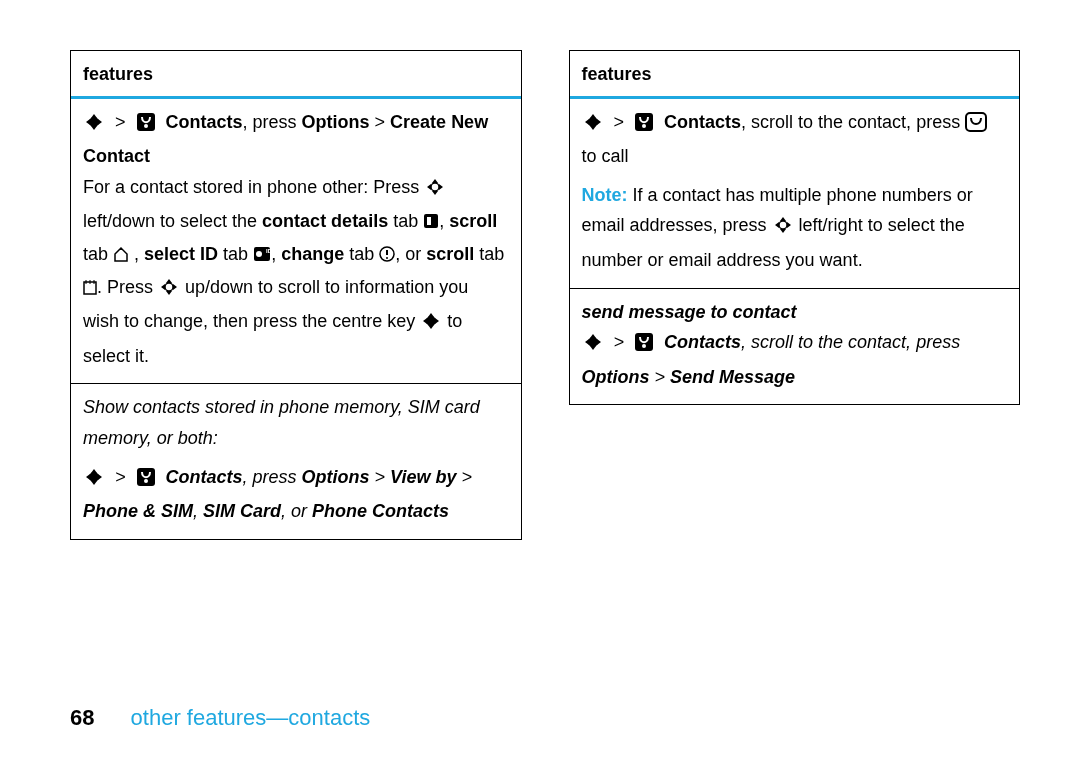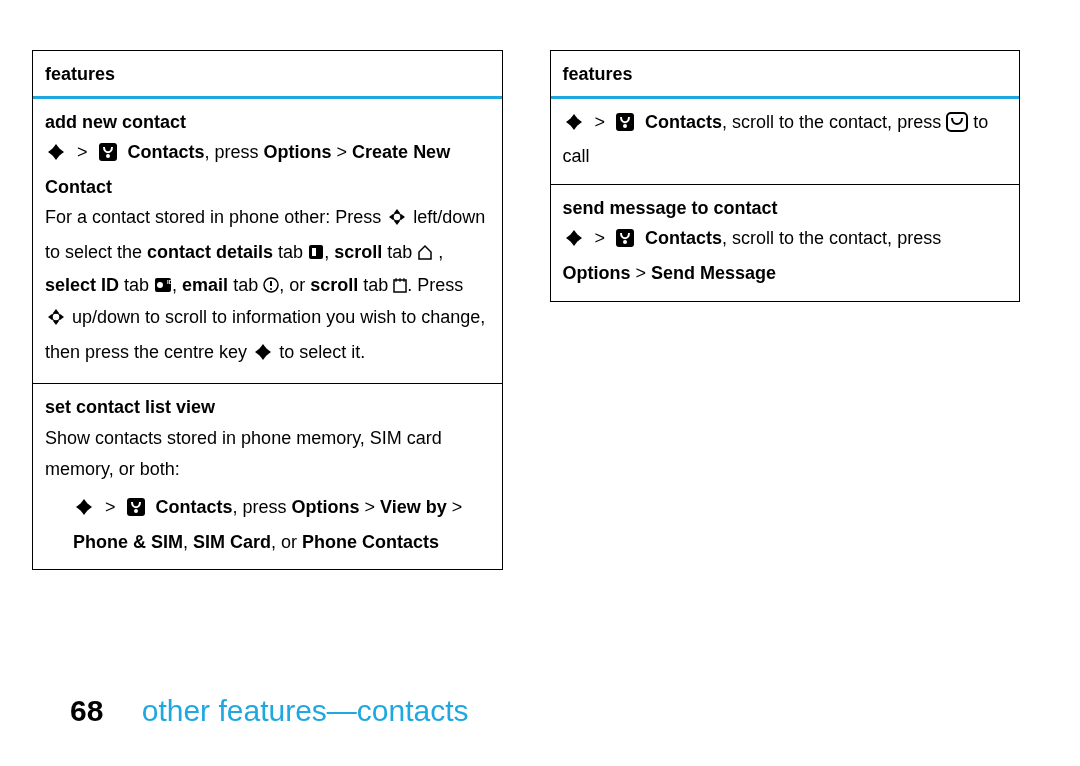--- a/index.html
+++ b/index.html
@@ -10,63 +10,62 @@
     font-family: Arial, Helvetica, sans-serif;
     color: #000;
     background: #fff;
     position: relative;
     font-size: 18px;
     line-height: 1.7;
   }
   .page {
     display: flex;
     gap: 47px;
-    padding: 50px 60px 0 32px;
+    padding: 50px 60px 0 70px;
   }
   .col {
     flex: 1;
     border: 1.5px solid #000;
   }
   .header {
     padding: 8px 12px 6px 12px;
     border-bottom: 3px solid #1fa8e0;
     font-weight: bold;
   }
   .cell {
     padding: 8px 12px 12px 12px;
     border-bottom: 1.5px solid #000;
   }
-  .cell.last { border-bottom: none; }
+  .cell.last { border-bottom: none; font-style: italic; }
   .narrow { font-family: "Arial Narrow", Arial, Helvetica, sans-serif; font-stretch: condensed; }
   .b { font-weight: bold; }
   .note { color: #1fa8e0; font-weight: bold; }
   .footer {
     position: absolute;
     left: 70px;
     bottom: 30px;
-    font-size: 30px;
+    font-size: 22px;
   }
   .footer .pg { font-weight: bold; color: #000; margin-right: 30px; }
   .footer .title { color: #1fa8e0; }
   .navkey-icon, .contacts-icon, .navopen-icon, .send-icon, .small-icon, .centre-icon {
     display: inline-block;
     vertical-align: -4px;
   }
   .small-icon { vertical-align: -2px; }
 </style>
 </head>
 <body>
 
 <div class="page">
 
   <div class="col">
     <div class="header">features</div>
 
     <div class="cell">
-      <div class="b">add new contact</div>
       <div>
         <span class="navkey-icon"><svg width="22" height="20">
               <circle cx="11" cy="10" r="5" fill="#000"></circle>
               <path d="M11 2 L8 6 L14 6 Z M11 18 L8 14 L14 14 Z M3 10 L7 7 L7 13 Z M19 10 L15 7 L15 13 Z" fill="#000"></path>
             </svg></span>
         &nbsp;&gt;&nbsp;
         <span class="contacts-icon"><svg width="20" height="20">
               <rect x="1" y="1" width="18" height="18" rx="3" fill="#000"></rect>
               <path d="M6 5 C6 12 14 12 14 5" stroke="#fff" stroke-width="2" fill="none"></path>
               <circle cx="10" cy="14" r="2" fill="#fff"></circle>
@@ -84,21 +83,21 @@
               <rect x="1" y="1" width="14" height="14" rx="2" fill="#000"></rect>
               <rect x="4" y="4" width="4" height="8" fill="#fff"></rect>
             </svg></span><span>, </span><span class="b">scroll</span><span> tab </span>
         <span class="small-icon"><svg width="16" height="16">
               <path d="M2 8 L8 2 L14 8 L14 15 L2 15 Z" fill="none" stroke="#000" stroke-width="1.5"></path>
             </svg></span><span> , </span><span class="b">select ID</span><span> tab </span>
         <span class="small-icon"><svg width="18" height="16">
               <rect x="1" y="1" width="16" height="14" rx="2" fill="#000"></rect>
               <circle cx="6" cy="8" r="3" fill="#fff"></circle>
               <text x="13" y="7" font-size="6" fill="#fff" font-weight="bold">ID</text>
-            </svg></span><span>, </span><span class="b">email</span><span> tab </span>
+            </svg></span><span>, </span><span class="b">change</span><span> tab </span>
         <span class="small-icon"><svg width="16" height="16">
               <circle cx="8" cy="8" r="7" fill="none" stroke="#000" stroke-width="1.5"></circle>
               <line x1="8" y1="4" x2="8" y2="9" stroke="#000" stroke-width="2"></line>
               <circle cx="8" cy="12" r="1" fill="#000"></circle>
             </svg></span><span>, or </span><span class="b">scroll</span><span> tab </span>
         <span class="small-icon"><svg width="14" height="16">
               <rect x="1" y="3" width="12" height="12" fill="none" stroke="#000" stroke-width="1.5"></rect>
               <line x1="3" y1="1" x2="3" y2="5" stroke="#000"></line>
               <line x1="7" y1="1" x2="7" y2="5" stroke="#000"></line>
               <line x1="11" y1="1" x2="11" y2="5" stroke="#000"></line>
@@ -110,23 +109,22 @@
         <span> up/down to scroll to information you wish to change, then press the centre key </span>
         <span class="centre-icon"><svg width="22" height="20">
               <circle cx="11" cy="10" r="5" fill="#000"></circle>
               <path d="M11 2 L8 6 L14 6 Z M11 18 L8 14 L14 14 Z M3 10 L7 7 L7 13 Z M19 10 L15 7 L15 13 Z" fill="#000"></path>
             </svg></span>
         <span> to select it.</span>
       </div>
     </div>
 
     <div class="cell last">
-      <div class="b">set contact list view</div>
       <div>Show contacts stored in phone memory, SIM card memory, or both:</div>
-      <div style="margin-top:8px;margin-left:28px;">
+      <div style="margin-top:8px;">
         <span class="navkey-icon"><svg width="22" height="20">
               <circle cx="11" cy="10" r="5" fill="#000"></circle>
               <path d="M11 2 L8 6 L14 6 Z M11 18 L8 14 L14 14 Z M3 10 L7 7 L7 13 Z M19 10 L15 7 L15 13 Z" fill="#000"></path>
             </svg></span>
         &nbsp;&gt;&nbsp;
         <span class="contacts-icon"><svg width="20" height="20">
               <rect x="1" y="1" width="18" height="18" rx="3" fill="#000"></rect>
               <path d="M6 5 C6 12 14 12 14 5" stroke="#fff" stroke-width="2" fill="none"></path>
               <circle cx="10" cy="14" r="2" fill="#fff"></circle>
             </svg></span>
@@ -150,20 +148,28 @@
               <path d="M6 5 C6 12 14 12 14 5" stroke="#fff" stroke-width="2" fill="none"></path>
               <circle cx="10" cy="14" r="2" fill="#fff"></circle>
             </svg></span>
         &nbsp;<span class="b narrow">Contacts</span><span>, scroll to the contact, press </span>
         <span class="send-icon"><svg width="22" height="20">
               <rect x="1" y="1" width="20" height="18" rx="4" fill="none" stroke="#000" stroke-width="2"></rect>
               <path d="M6 6 C6 14 16 14 16 6" stroke="#000" stroke-width="2" fill="none"></path>
             </svg></span>
         <span> to call</span>
       </div>
+      <div style="margin-top:8px;">
+        <span class="note">Note:</span><span> If a contact has multiple phone numbers or email addresses, press </span>
+        <span class="navopen-icon"><svg width="22" height="20">
+              <circle cx="11" cy="10" r="4" fill="none" stroke="#000" stroke-width="1.5"></circle>
+              <path d="M11 2 L8 6 L14 6 Z M11 18 L8 14 L14 14 Z M3 10 L7 7 L7 13 Z M19 10 L15 7 L15 13 Z" fill="#000"></path>
+            </svg></span>
+        <span> left/right to select the number or email address you want.</span>
+      </div>
     </div>
 
     <div class="cell last">
       <div class="b">send message to contact</div>
       <div>
         <span class="navkey-icon"><svg width="22" height="20">
               <circle cx="11" cy="10" r="5" fill="#000"></circle>
               <path d="M11 2 L8 6 L14 6 Z M11 18 L8 14 L14 14 Z M3 10 L7 7 L7 13 Z M19 10 L15 7 L15 13 Z" fill="#000"></path>
             </svg></span>
         &nbsp;&gt;&nbsp;

